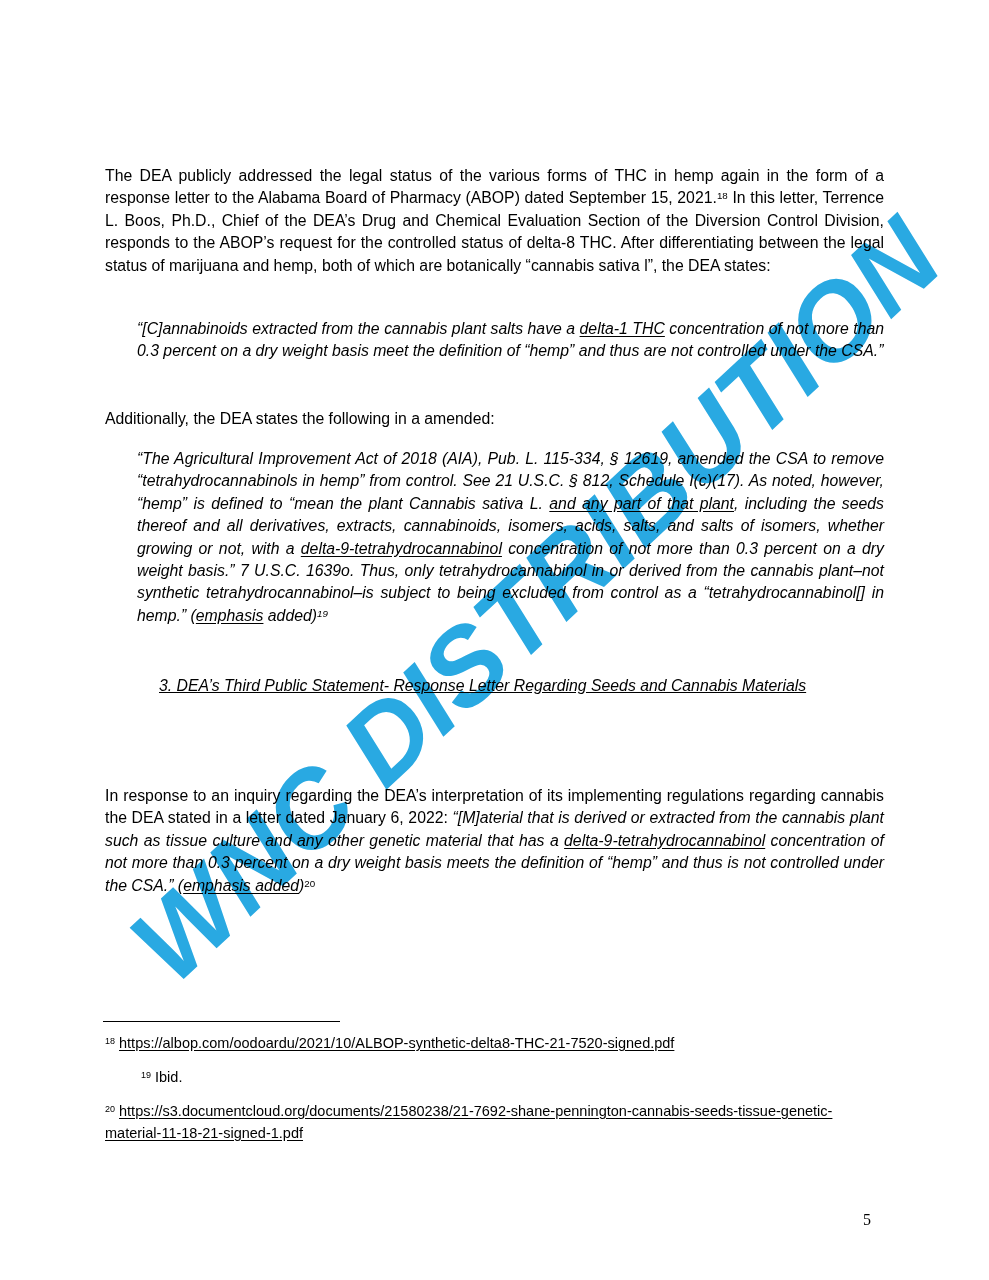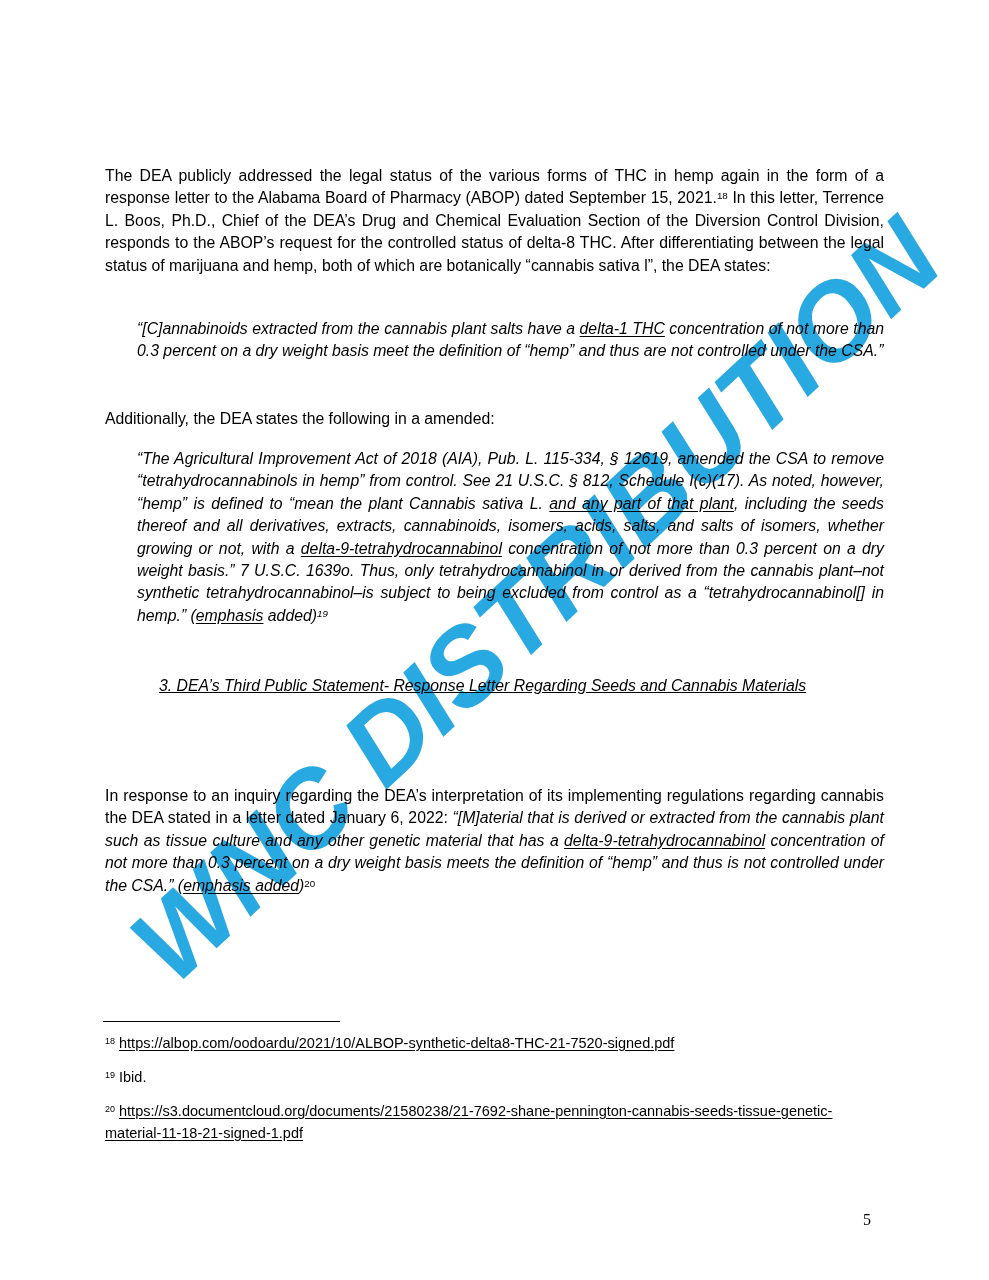--- a/index.html
+++ b/index.html
@@ -40,21 +40,21 @@
   .heading { font-style: italic; text-indent: 54px; text-decoration: underline; }
   .b-p1 { top: 165px; }
   .b-q1 { top: 318px; }
   .b-p2 { top: 408px; }
   .b-q2 { top: 448px; }
   .b-h3 { top: 675px; }
   .b-p3 { top: 785px; }
   .b-h4 { top: 897px; }
   .fn { font-size: 14.5px; line-height: 22px; text-align: left; }
   .b-fn18 { top: 1032px; }
-  .b-fn19 { top: 1066px; }
+  .b-fn19 { top: 1066px; margin-left: 36px; }
   .b-fn20 { top: 1100px; }
   .fn-sep {
     position: absolute;
     left: 103px;
     top: 1021px;
     width: 237px;
     height: 0;
     border-top: 1.6px solid #000000;
     z-index: 1;
   }

